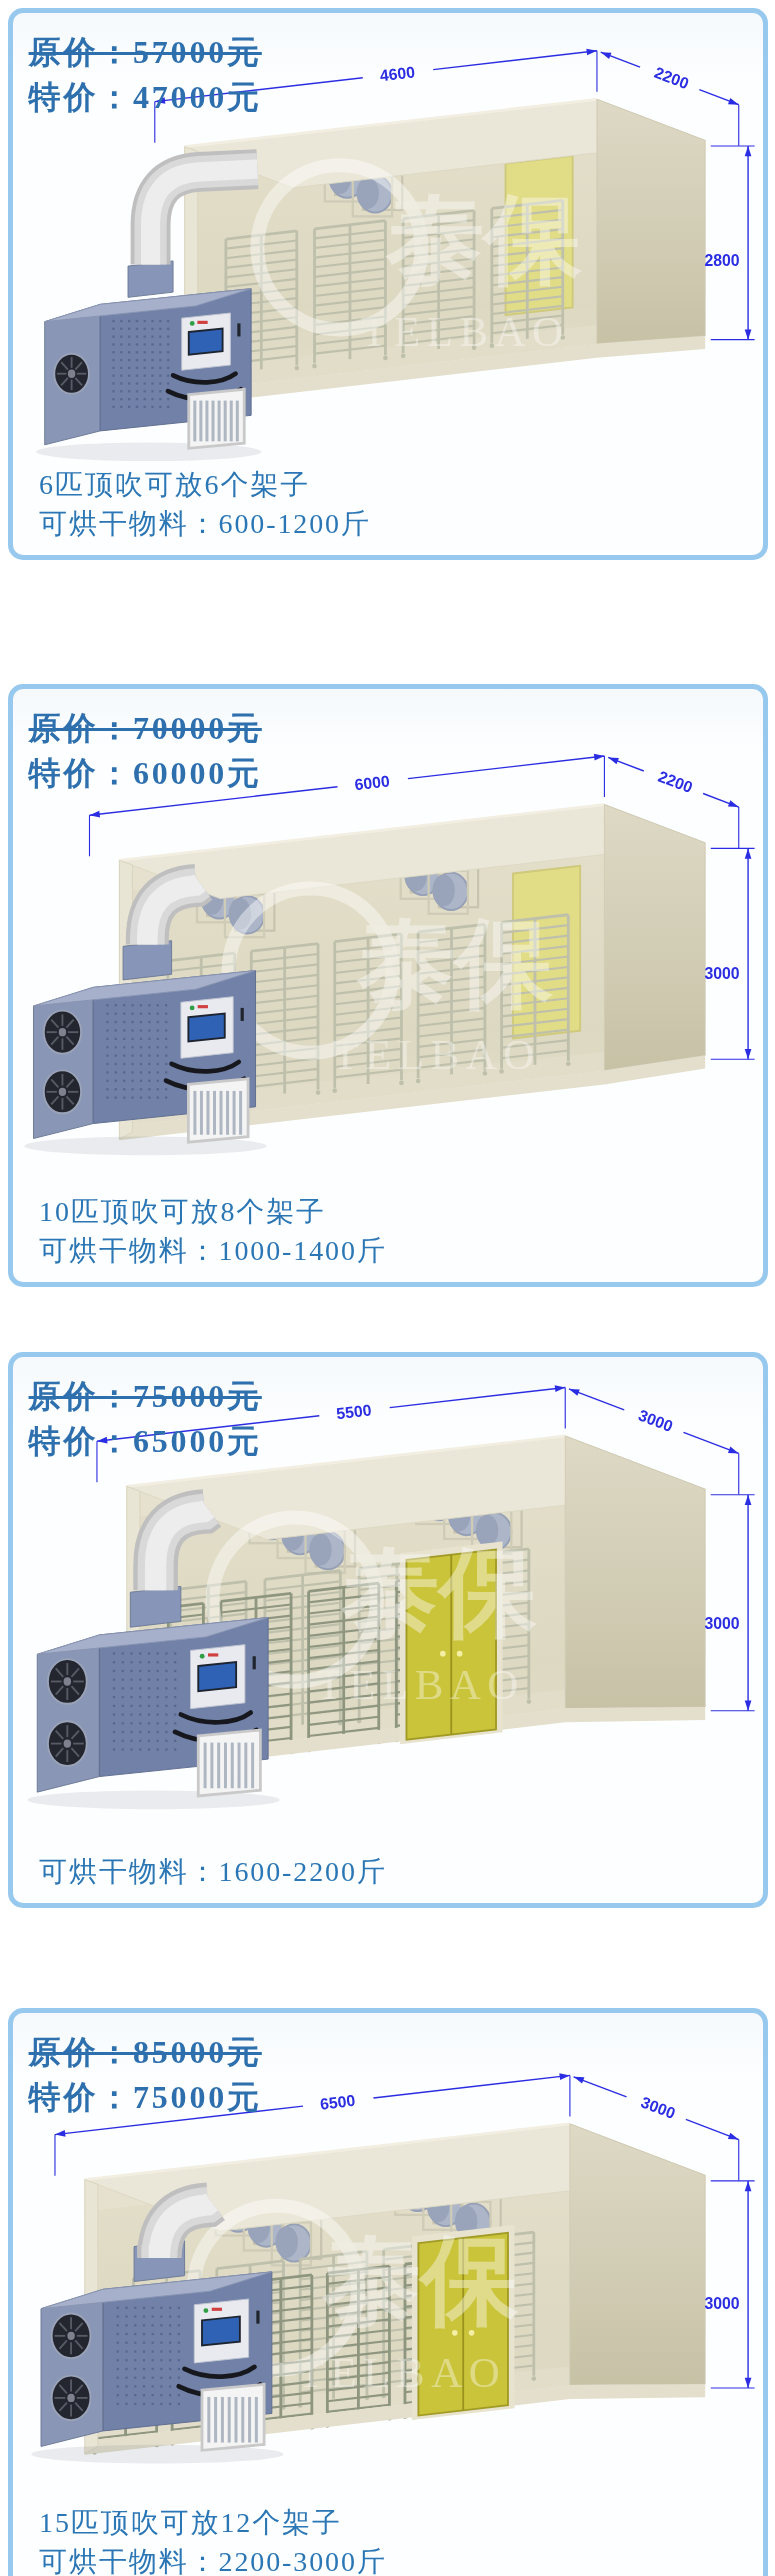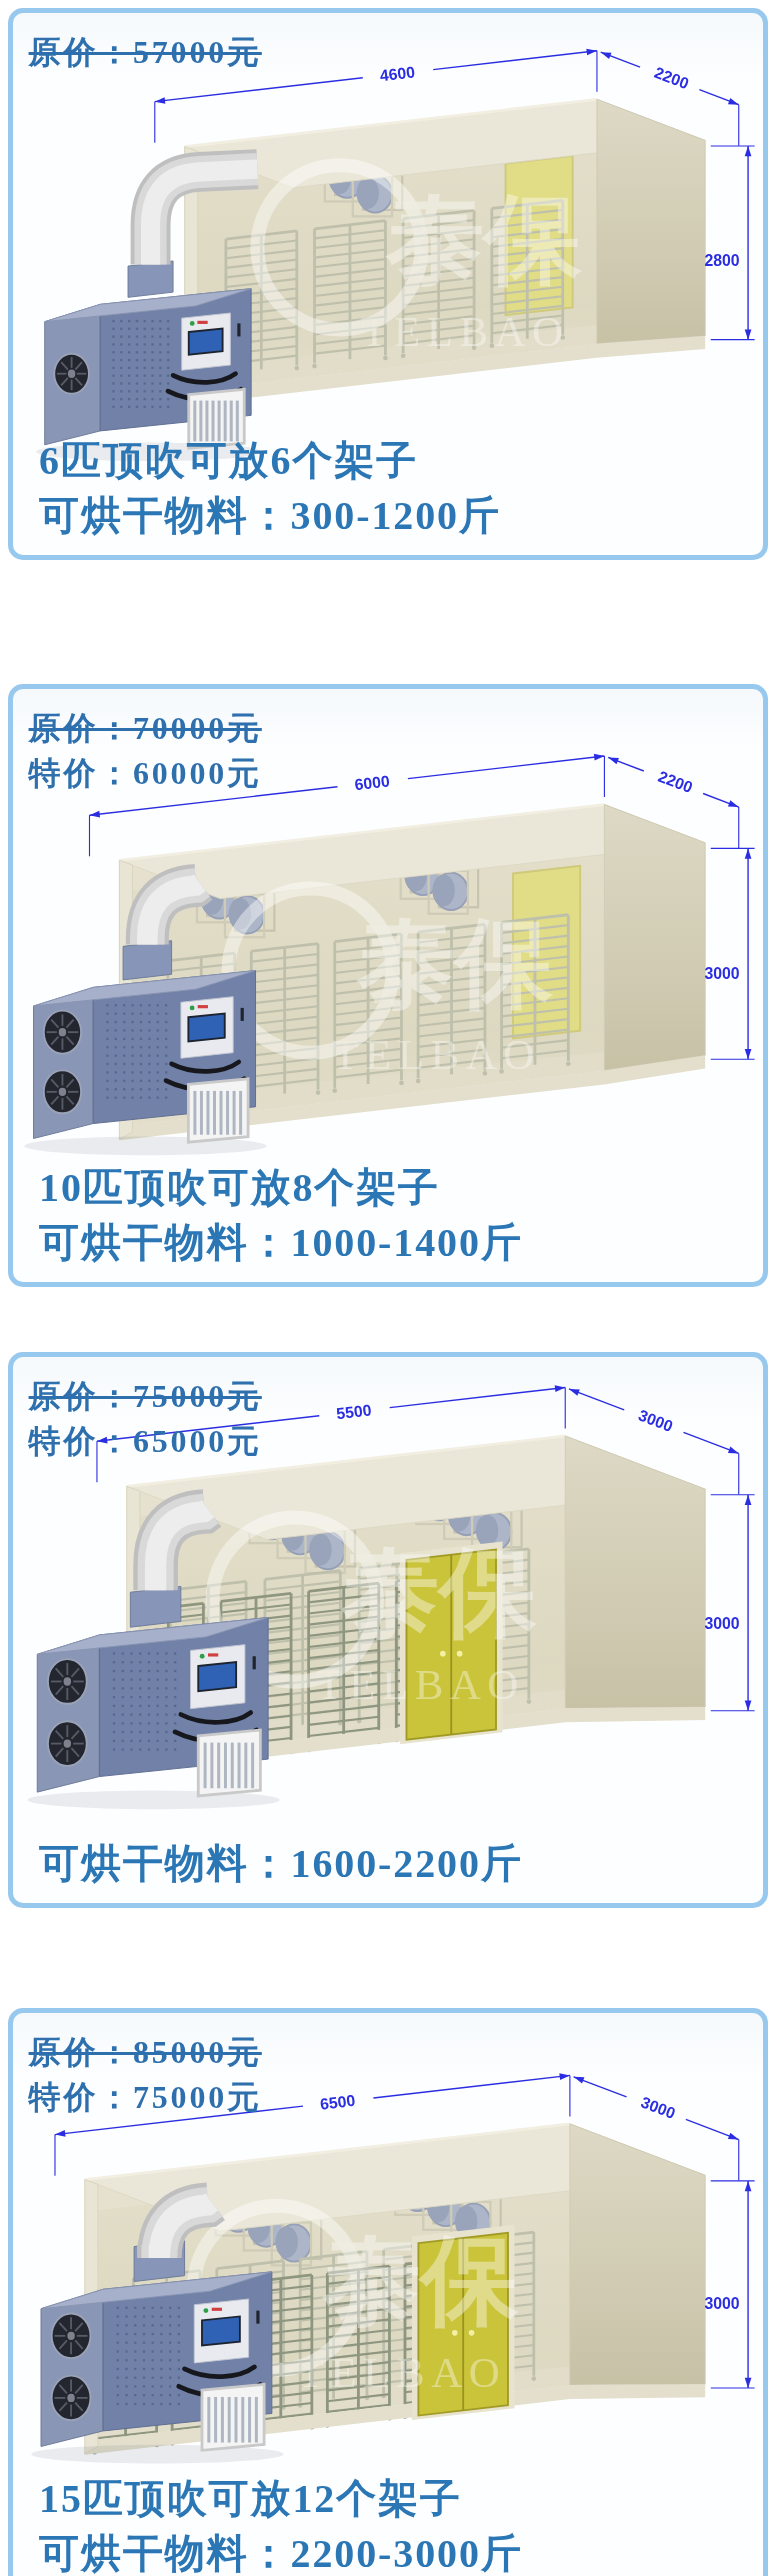--- a/index.html
+++ b/index.html
@@ -8,29 +8,30 @@
         border:5.7px solid #97c8ee;border-radius:15px;
         background:linear-gradient(#f5f9fc,#fdfeff 66px,#fdfeff);}
   .card.c0{height:552px;margin-top:7.6px;}
   .card.c1{height:603px;margin-top:124px;}
   .card.c2{height:556px;margin-top:65px;}
   .card.c3{height:590px;margin-top:100px;}
   .price-block{position:absolute;top:17px;left:16px;z-index:3;color:#2e6fae;
         font-weight:700;font-size:32px;line-height:1.42;letter-spacing:2.8px;white-space:nowrap;}
   .price.original{text-decoration:line-through;text-decoration-thickness:2.8px;}
   .desc-block{position:absolute;bottom:11.3px;left:26.5px;z-index:3;color:#2b76b4;
-        font-weight:700;font-size:40px;line-height:1.38;letter-spacing:1.9px;white-space:nowrap;}
+        font-weight:400;font-size:28px;line-height:1.38;letter-spacing:1.9px;white-space:nowrap;}
   svg.scene{position:absolute;left:0;top:0;width:100%;height:100%;z-index:1;display:block;}
 </style>
 </head>
 <body>
 
 <section class="card c0">
   <div class="price-block">
     <div class="price original">原价：57000元</div>
+    <div class="price special">特价：47000元</div>
   </div>
   <svg class="scene" viewBox="0 0 804 572">
       <defs>
    <linearGradient id="gInt0" x1="0" y1="0" x2="0" y2="1">
      <stop offset="0" stop-color="#dcd7c0"></stop>
           <stop offset="0.7" stop-color="#cfcaae"></stop>
           <stop offset="1" stop-color="#d8d3ba"></stop>
         </linearGradient>
    <linearGradient id="gWall0" x1="0" y1="0" x2="0" y2="1">
      <stop offset="0" stop-color="#ded9c5"></stop>
@@ -311,21 +312,21 @@
           <line x1="748" y1="345.68" x2="795" y2="345.68" stroke="#2b2de2" stroke-width="1.2"></line>
           <line x1="788" y1="138.07999999999998" x2="788" y2="345.68" stroke="#2b2de2" stroke-width="1.5"></line>
           <polygon points="0,0 11,3.6 11,-3.6" transform="translate(788,138.07999999999998) rotate(90)" fill="#2b2de2"></polygon>
           <polygon points="0,0 11,3.6 11,-3.6" transform="translate(788,345.68) rotate(-90)" fill="#2b2de2"></polygon>
           <text x="779" y="266.79200000000003" transform="rotate(0 779 266.79200000000003)" text-anchor="end" font-family="&quot;Liberation Sans&quot;,sans-serif" font-size="17" font-weight="700" fill="#2b2de2">2800</text>
         </g>
       </g>
     </svg>
   <div class="desc-block">
     <div>6匹顶吹可放6个架子</div>
-    <div>可烘干物料：300-1200斤</div>
+    <div>可烘干物料：600-1200斤</div>
   </div>
 </section>
 
 <section class="card c1">
   <div class="price-block">
     <div class="price original">原价：70000元</div>
     <div class="price special">特价：60000元</div>
   </div>
   <svg class="scene" viewBox="0 0 804 556">
       <defs>

